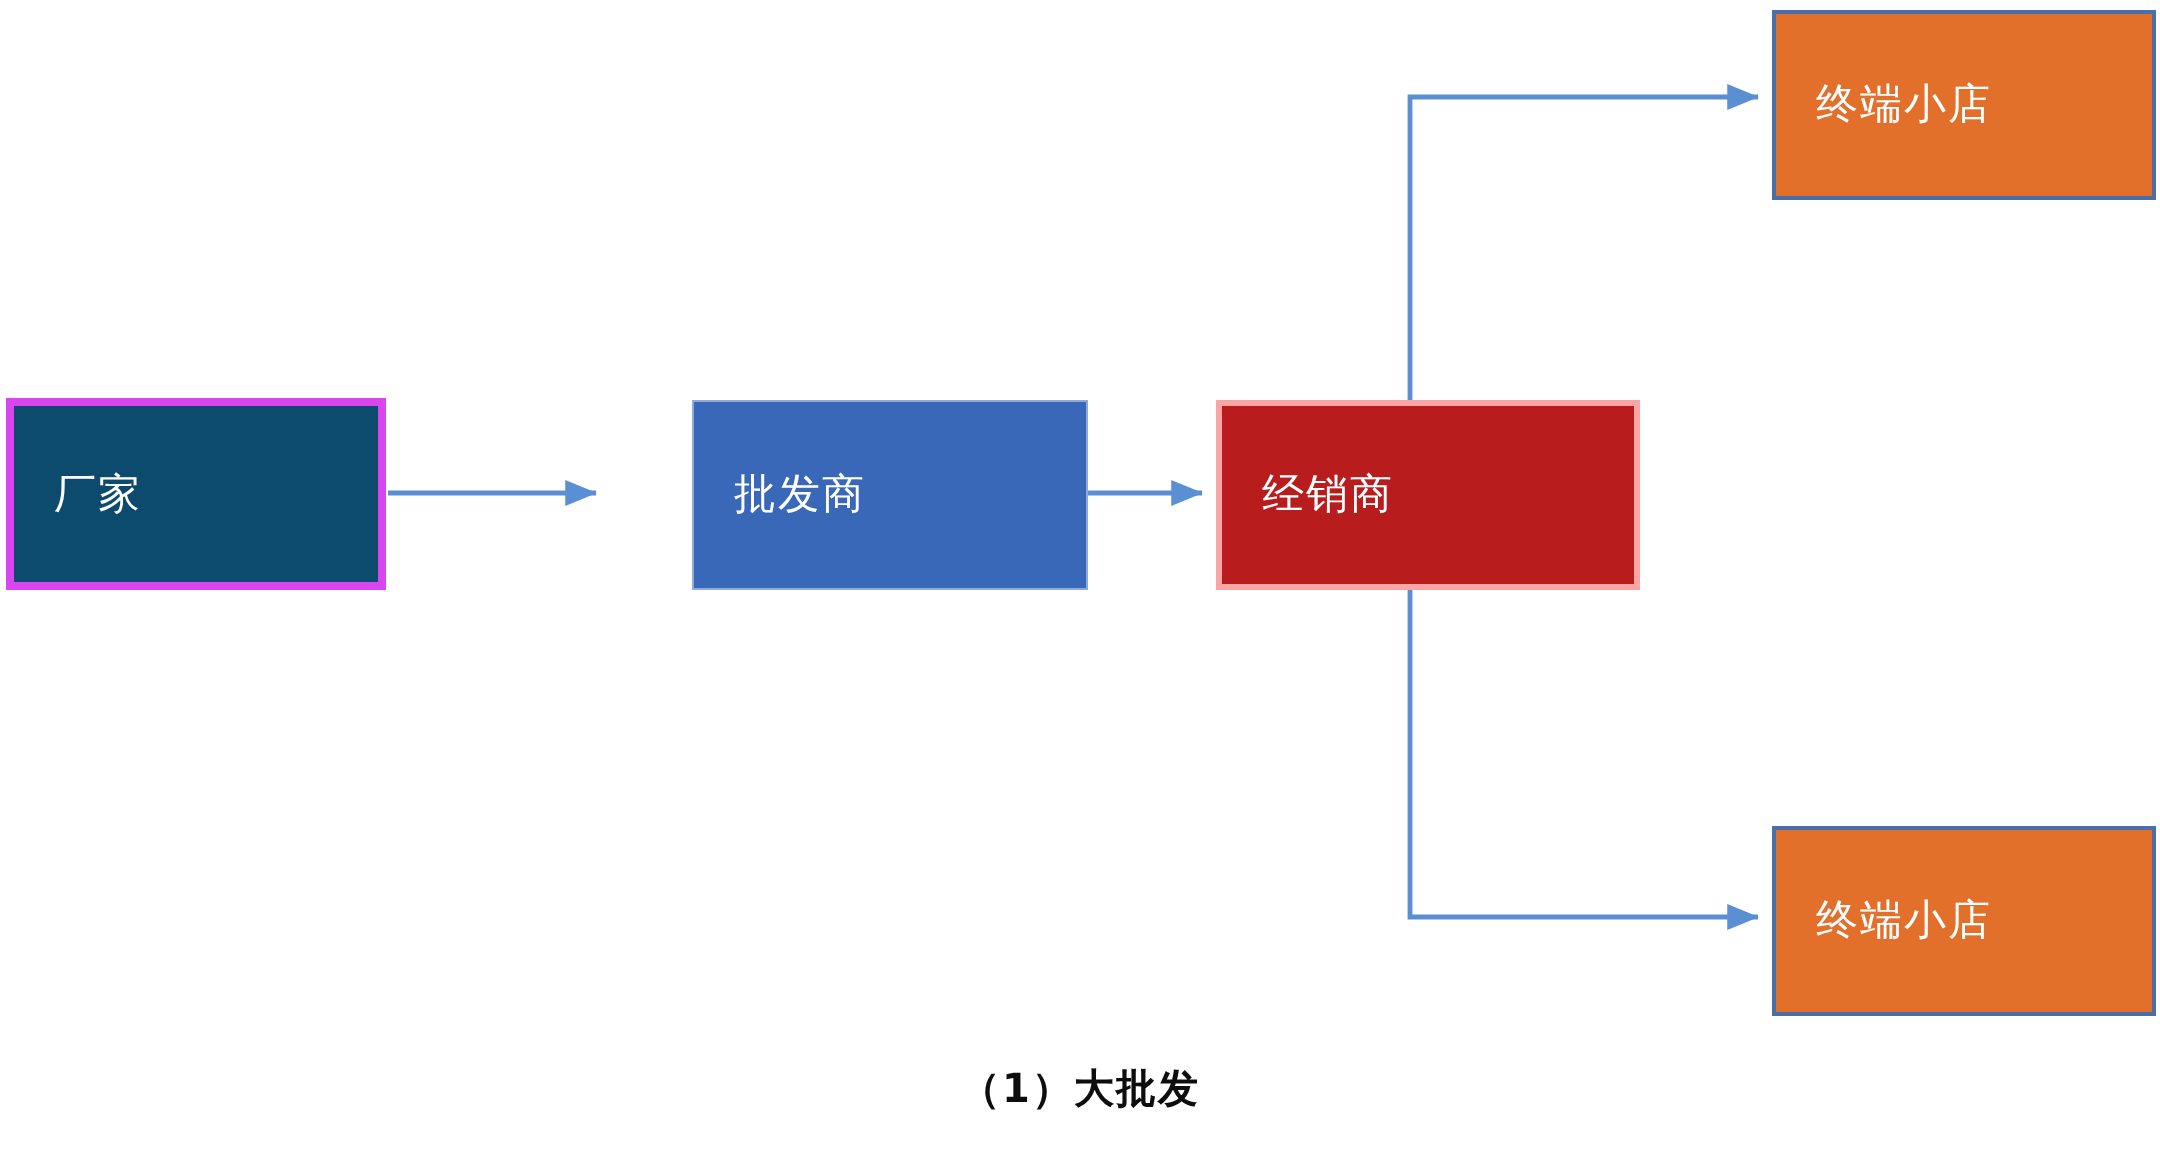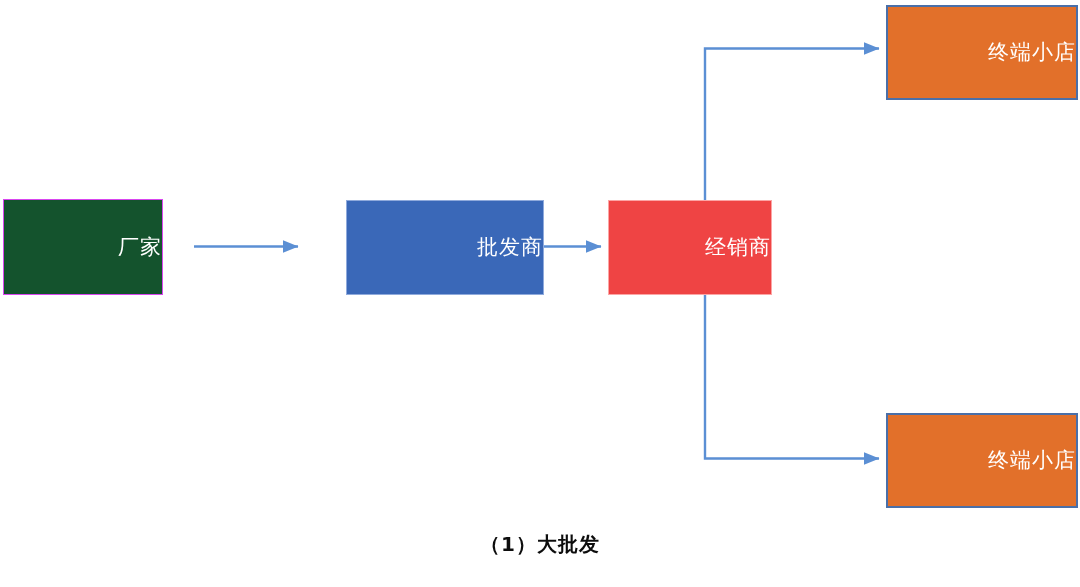--- a/index.html
+++ b/index.html
@@ -15,51 +15,52 @@
     width: 1080px;
     height: 587px;
     background: #ffffff;
     overflow: hidden;
   }
   .node {
     position: absolute;
     box-sizing: border-box;
     display: flex;
     align-items: center;
-    justify-content: flex-end;
+    justify-content: flex-start;
     color: #ffffff;
     font-size: 21px;
     letter-spacing: 1px;
     line-height: 1;
     white-space: nowrap;
+    padding-left: 20px;
   }
   .node-manufacturer {
     left: 3px;
     top: 199px;
-    width: 160px;
+    width: 190px;
     height: 96px;
-    background: #14532d;
-    border: 1px solid #d946ef;
+    background: #0c4a6e;
+    border: 4px solid #d946ef;
   }
   .node-wholesaler {
     left: 306px;
     top: 200px;
     width: 198px;
     height: 95px;
     background: #3A68B8;
     border: 1px solid #8FAADC;
     margin-left: 40px;
   }
   .node-distributor {
     left: 608px;
     top: 200px;
-    width: 164px;
+    width: 212px;
     height: 95px;
-    background: #ef4444;
-    border: 1px solid #fca5a5;
+    background: #b91c1c;
+    border: 3px solid #fca5a5;
   }
   .node-shop-top {
     left: 886px;
     top: 5px;
     width: 192px;
     height: 95px;
     background: #E2702A;
     border: 2px solid #4A6FA8;
   }
   .node-shop-bottom {

